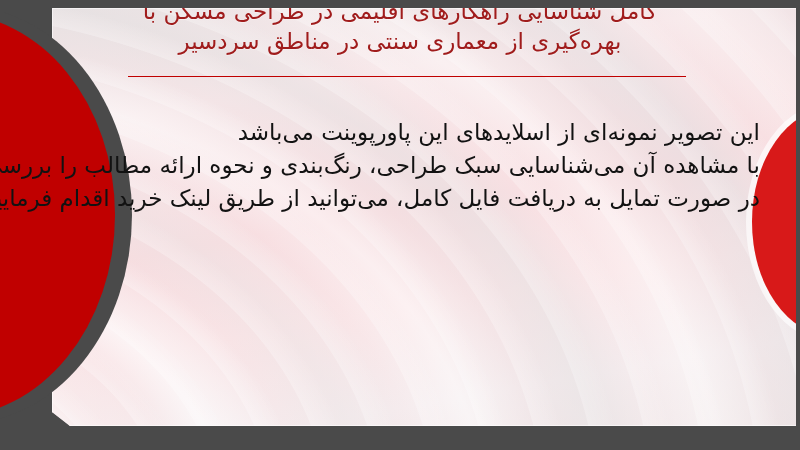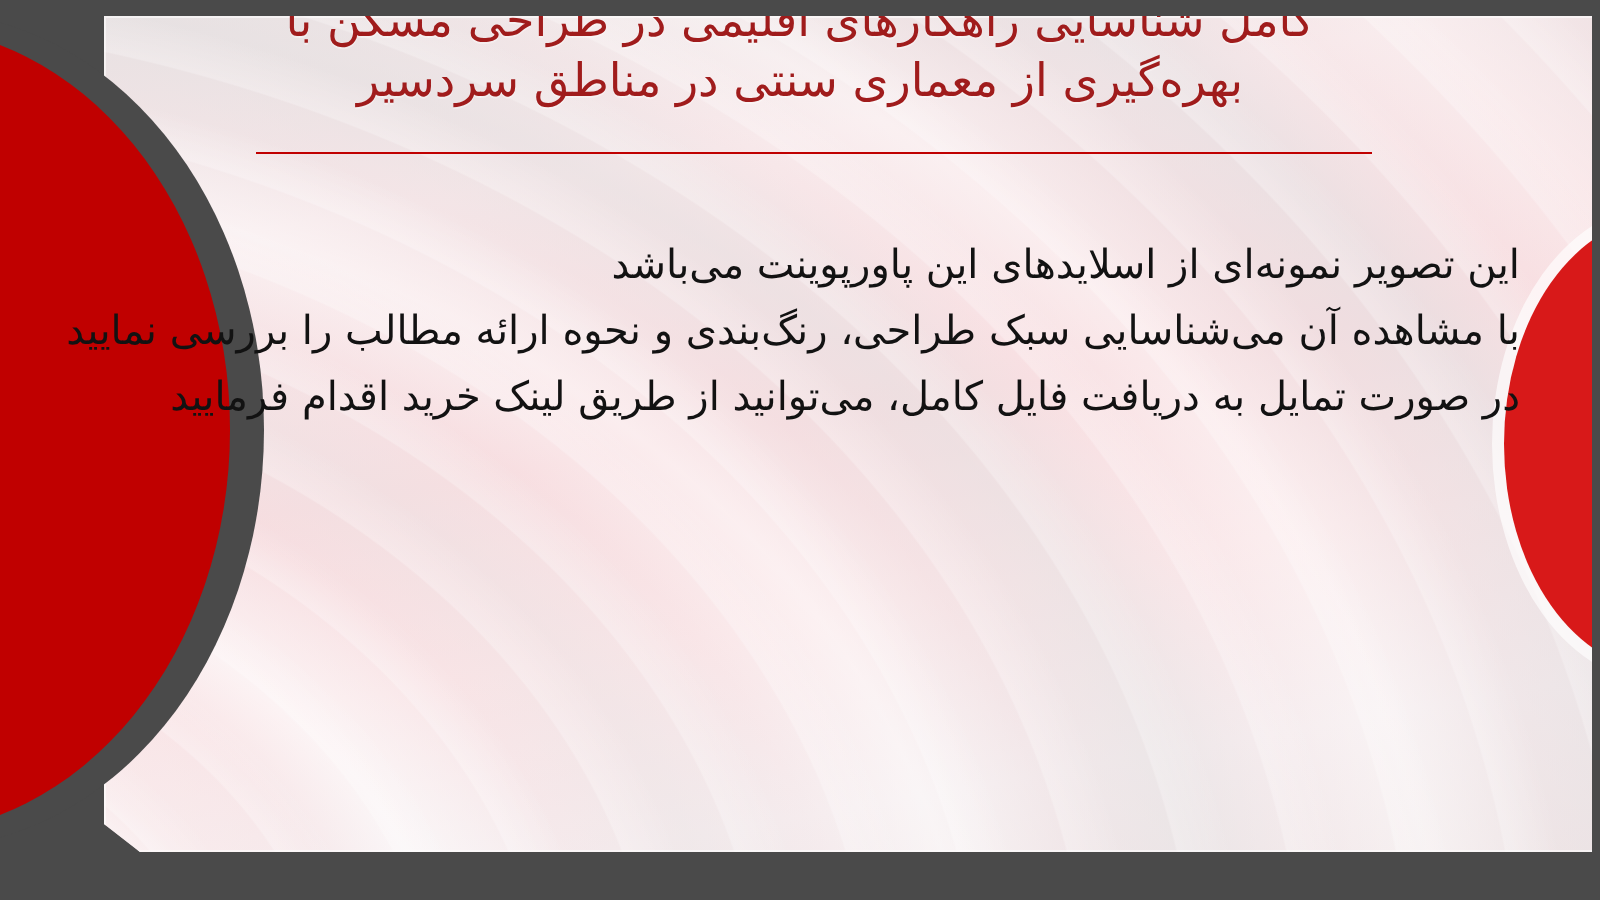--- a/index.html
+++ b/index.html
@@ -195,21 +195,21 @@
     position: absolute;
     left: 60px;
     top: 120px;
     width: 700px;
     text-align: right;
     direction: rtl;
   }
   .body-line {
     margin: 0 0 9px 0;
     font-family: "DejaVu Sans", "Liberation Sans", sans-serif;
-    font-size: 20px;
+    font-size: 23px;
     line-height: 24px;
     color: #121212;
     direction: rtl;
     unicode-bidi: isolate;
     white-space: nowrap;
   }
   .body-line:last-child { margin-bottom: 14px; }
 </style>
 </head>
 <body>

